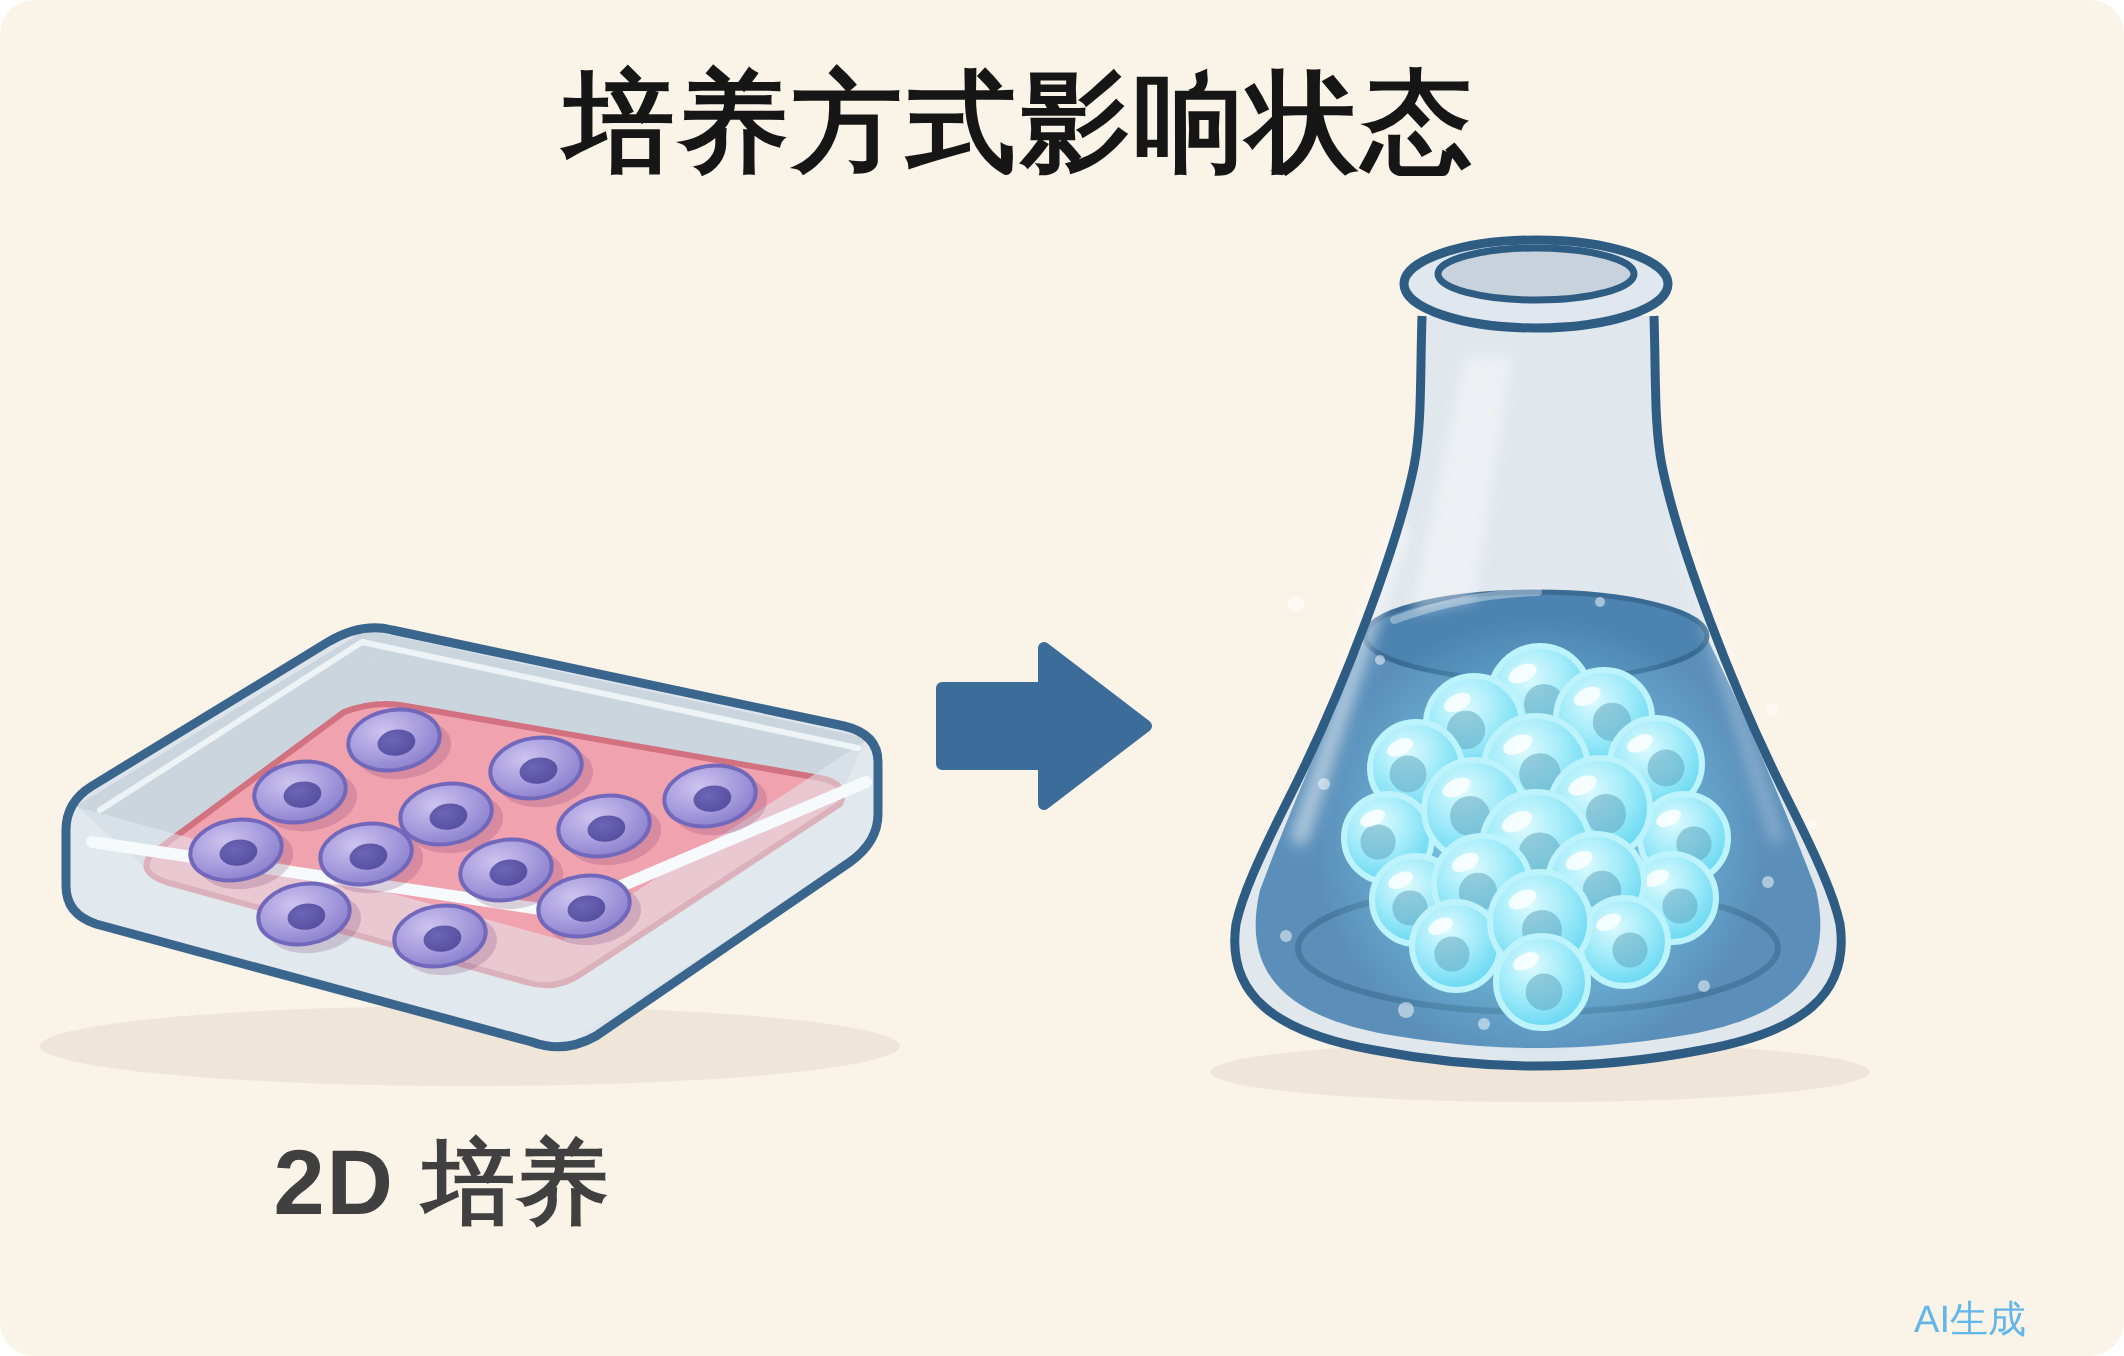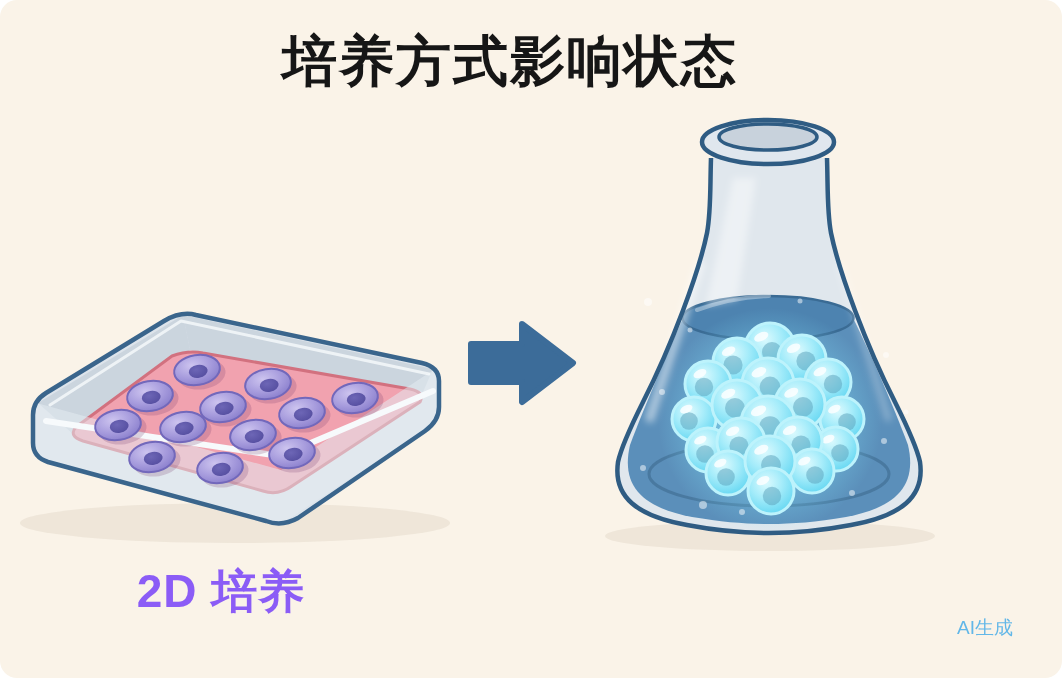--- a/index.html
+++ b/index.html
@@ -13,27 +13,27 @@
   }
   .title{
     position:absolute;left:510px;top:62px;
     transform:translate(-50%,-50%);
     font-size:55px;font-weight:900;color:#161616;
     letter-spacing:2px;white-space:nowrap;
   }
   .figure-svg{position:absolute;left:0;top:0;}
   .panel-label{
     position:absolute;transform:translate(-50%,-50%);
-    font-size:46px;font-weight:800;color:#8b5cf6;
+    font-size:46px;font-weight:800;color:#404040;
     letter-spacing:1px;white-space:nowrap;text-align:center;
   }
   .label-2d{left:221px;top:592px;}
   .label-3d{left:778px;top:592px;}
   .watermark{
-    position:absolute;left:985px;top:628px;
+    position:absolute;left:985px;top:660px;
     transform:translate(-50%,-50%);
     font-size:19px;color:#62b7e8;white-space:nowrap;
   }
 </style>
 </head>
 <body>
 
 <div class="canvas">
 
   <div class="title">培养方式影响状态</div>

